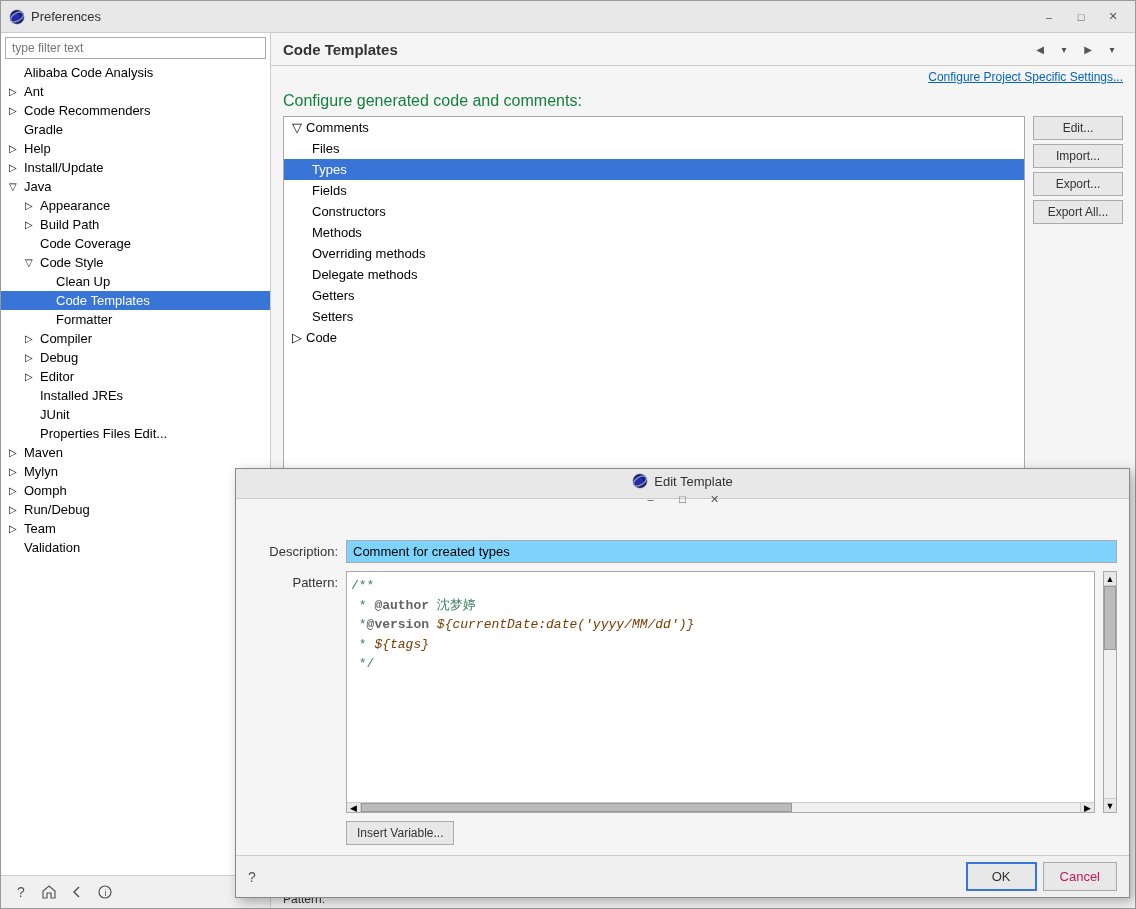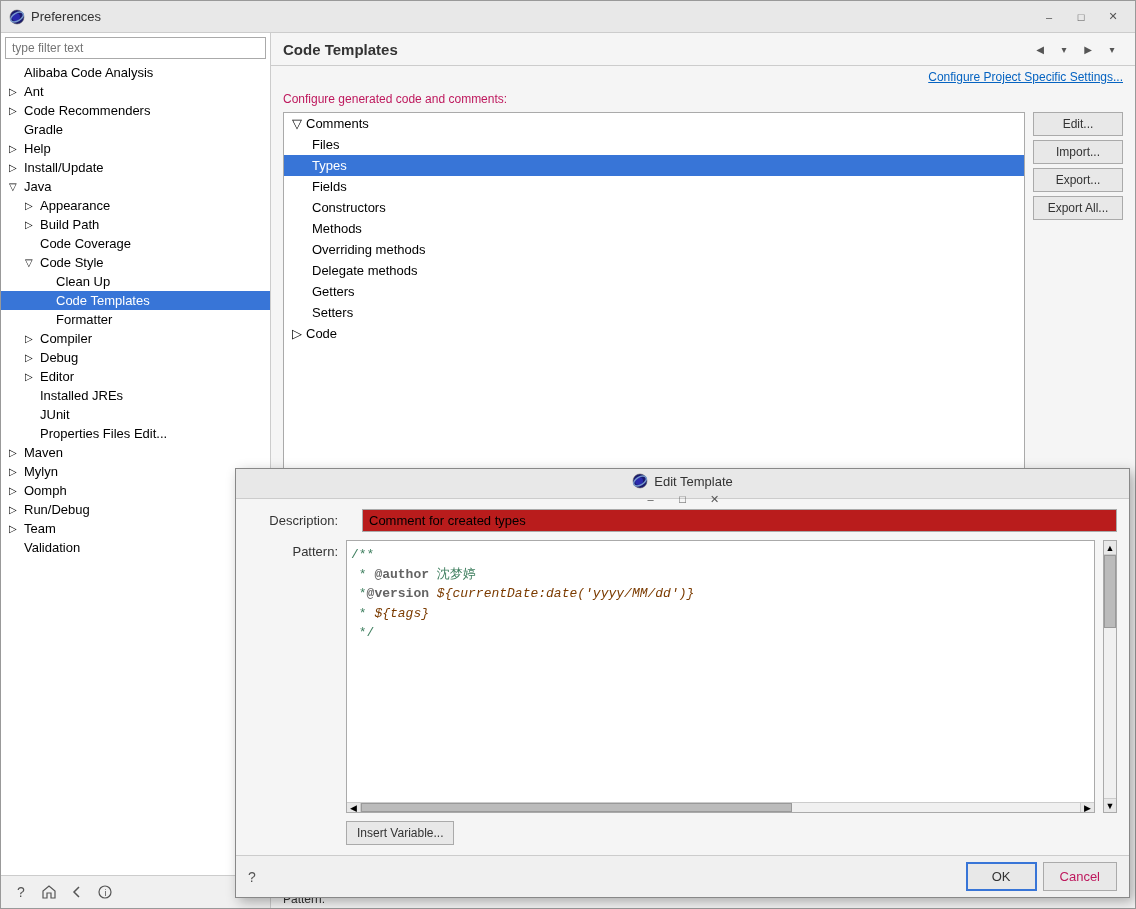--- a/index.html
+++ b/index.html
@@ -163,23 +163,23 @@
       color: #0563c1;
       text-decoration: underline;
       font-size: 12px;
       padding: 4px 12px;
       cursor: pointer;
       text-align: right;
       background: #f5f5f5;
     }
 
     .configure-label {
-      font-size: 12px;
+      font-size: 16px;
       padding: 4px 12px 2px;
-      color: #be185d;
+      color: #15803d;
     }
 
     .templates-area {
       display: flex;
       flex: 1;
       padding: 4px 12px 8px;
       gap: 8px;
       overflow: hidden;
     }
 
@@ -306,36 +306,37 @@
       padding: 10px 12px;
       display: flex;
       flex-direction: column;
       gap: 8px;
       overflow: hidden;
     }
 
     .dialog-row {
       display: flex;
       align-items: center;
-      gap: 24px;
+      gap: 8px;
+      margin-top: 31px;
     }
 
     .dialog-label {
       font-size: 13px;
       color: #333;
       width: 90px;
       text-align: right;
     }
 
     .dialog-input {
       flex: 1;
       padding: 3px 6px;
       border: 1px solid #aaa;
       font-size: 13px;
-      background: #b91c1c;
+      background: #7dd3fc;
     }
 
     .pattern-area {
       flex: 1;
       display: flex;
       gap: 8px;
       overflow: hidden;
     }
 
     .pattern-label-col {

